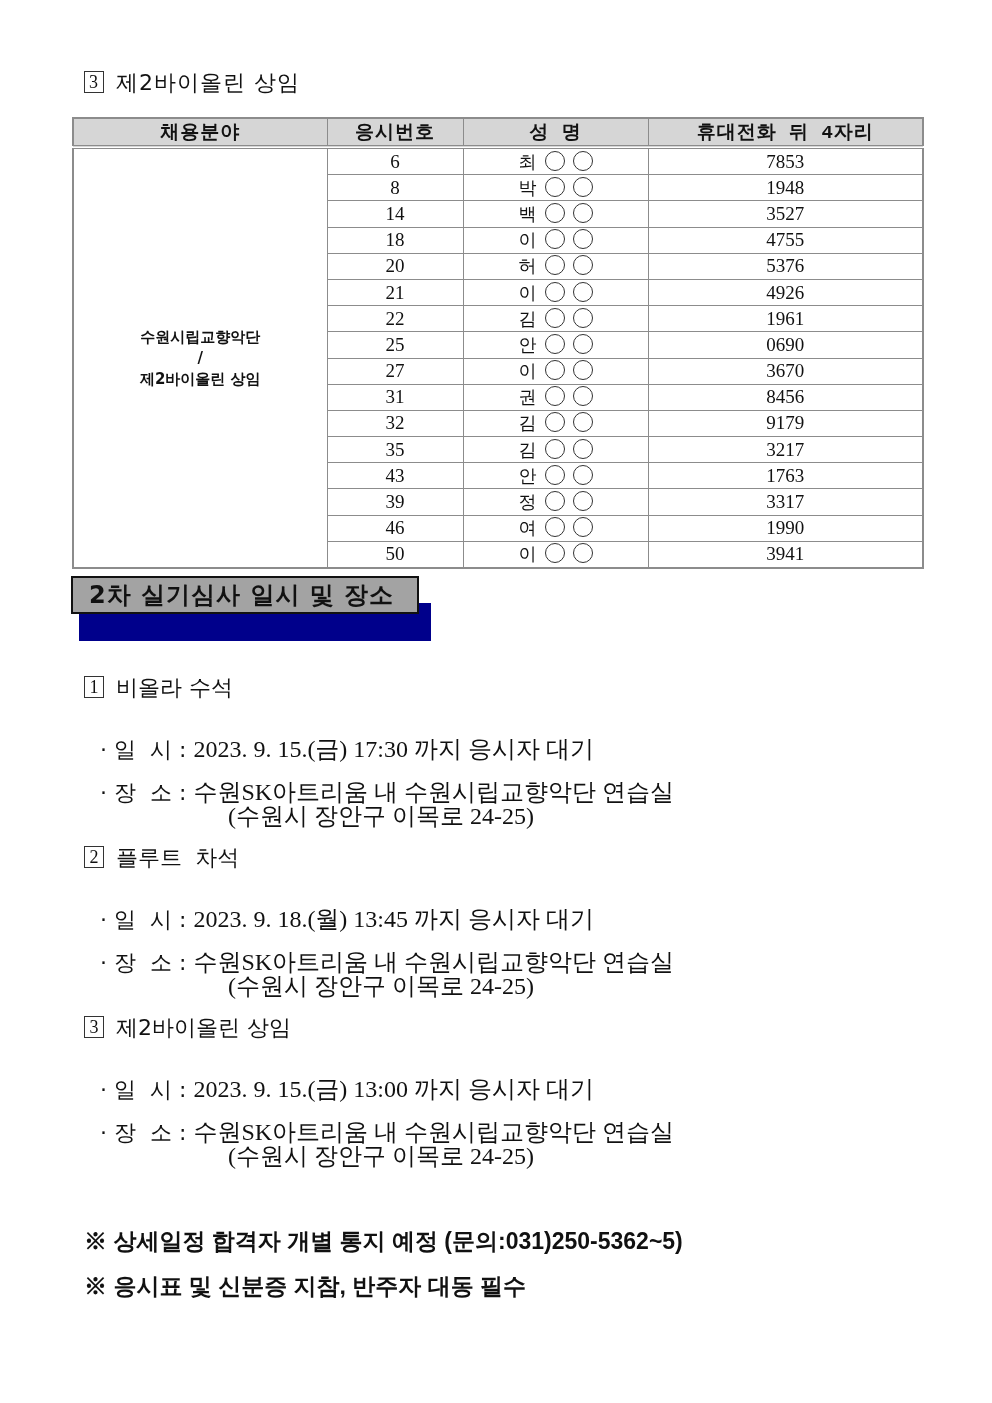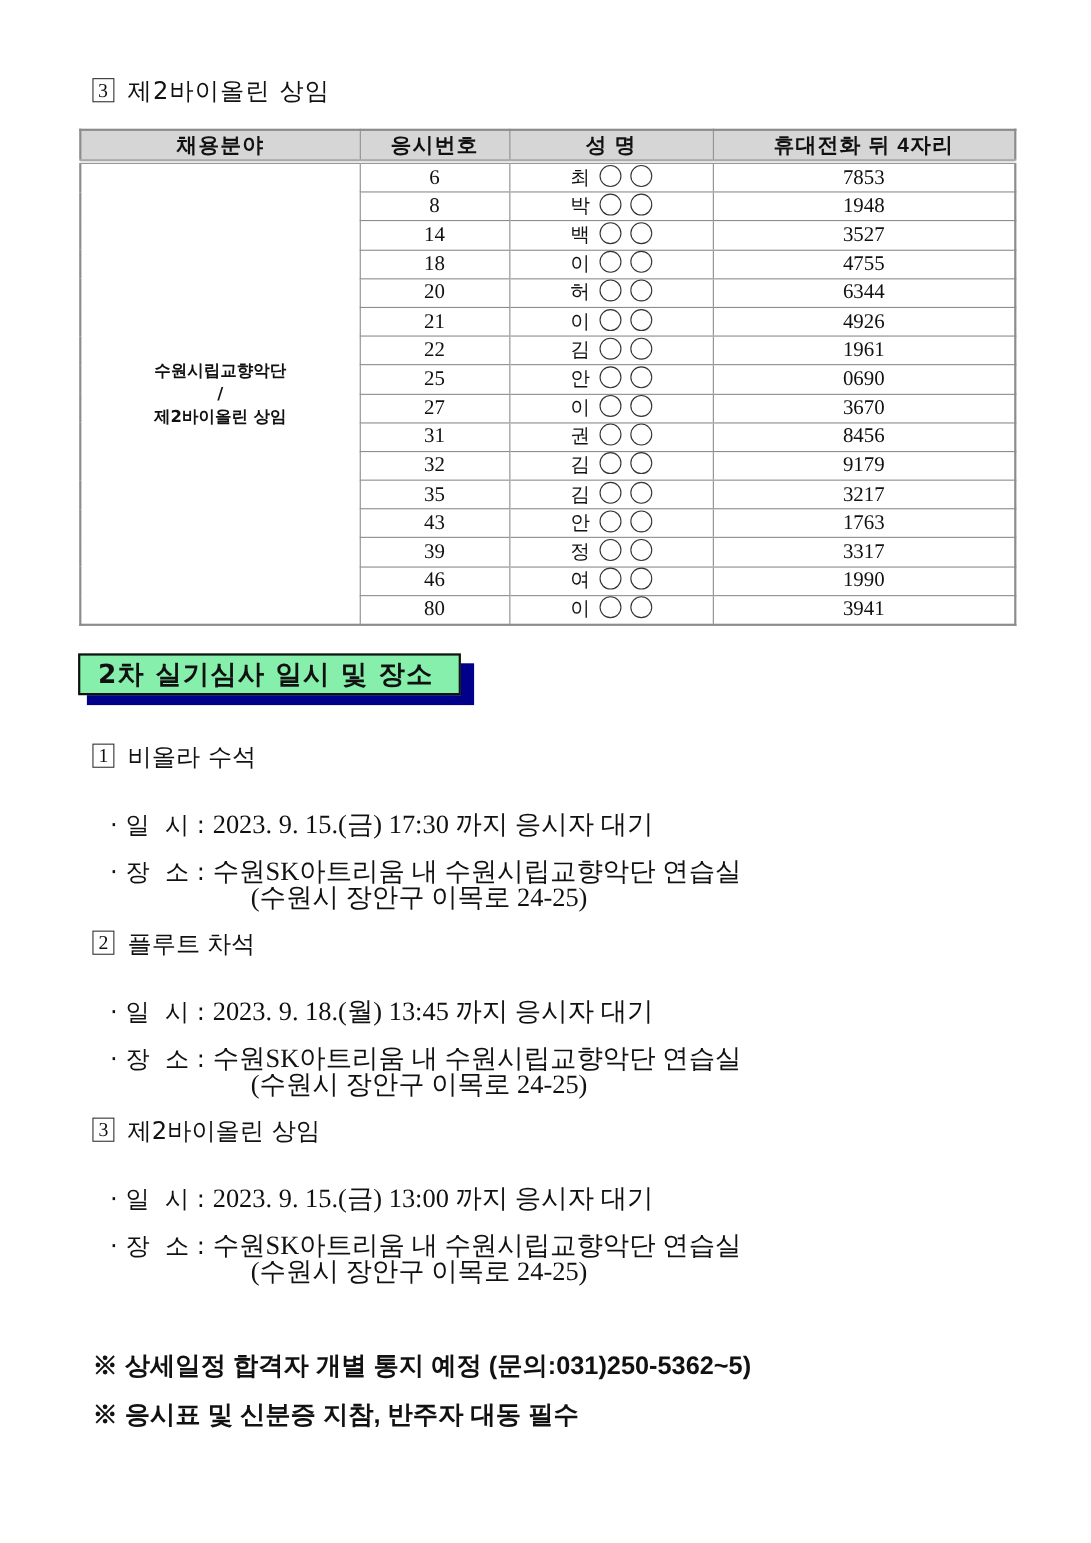--- a/index.html
+++ b/index.html
@@ -18,21 +18,21 @@
   
   .tbl {
     position: absolute; left: 72px; top: 117px; width: 850px;
     border: 2px solid #8c8c8c; border-collapse: collapse; table-layout: fixed;
     font-family: "Liberation Serif", serif;
   }
   .tbl th {
     background: #d6d6d6; font-weight: bold; font-size: 19px; height: 25px;
     border-left: 1px solid #8c8c8c; border-bottom: 4px double #8c8c8c;
     padding: 0; text-align: center; letter-spacing: 1px;
-    font-family: Liberation Sans, sans-serif;
+    font-family: Liberation Mono, monospace;
   }
   .tbl th:first-child { border-left: none; }
   .tbl td {
     font-size: 19px; height: 25.2px; padding: 0; text-align: center;
     border-left: 1px solid #8c8c8c; border-bottom: 1px solid #8c8c8c;
     line-height: 24px;
   }
   .tbl td.field {
     border-left: none; font-size: 15px; line-height: 26px;
     font-family: "DejaVu Sans", sans-serif; font-weight: bold;
@@ -41,22 +41,22 @@
   .circ {
     display: inline-block; width: 18px; height: 18px; border: 1px solid #333;
     border-radius: 50%; vertical-align: -3px; margin-left: 8px;
   }
   
   .banner-shadow {
     position: absolute; left: 79px; top: 603px; width: 352px; height: 38px;
     background: #00008b;
   }
   .banner {
-    position: absolute; left: 71px; top: 594px; width: 348px; height: 38px;
-    background: #86efac; border: 2px solid #111; box-sizing: border-box;
+    position: absolute; left: 71px; top: 576px; width: 348px; height: 38px;
+    background: #a3a3a3; border: 2px solid #111; box-sizing: border-box;
     font-family: "DejaVu Sans", sans-serif; font-weight: bold; font-size: 24px;
     line-height: 34px; padding-left: 16px; letter-spacing: 1px;
   }
   .sec-title { font-size: 24px; left: 84px; }
   .detail {
     font-size: 24px; left: 100px; white-space: pre;
     font-family: "Liberation Serif", "DejaVu Serif", serif;
     margin-top: 18px;
   }
   .detail .ko { font-family: "DejaVu Sans", sans-serif; font-size: 22px; }
@@ -110,21 +110,21 @@
       <td>3527</td>
     </tr>
     <tr>
       <td>18</td>
       <td class="name-cell"><span>이</span><span class="circ"></span><span class="circ"></span></td>
       <td>4755</td>
     </tr>
     <tr>
       <td>20</td>
       <td class="name-cell"><span>허</span><span class="circ"></span><span class="circ"></span></td>
-      <td>6344</td>
+      <td>5376</td>
     </tr>
     <tr>
       <td>21</td>
       <td class="name-cell"><span>이</span><span class="circ"></span><span class="circ"></span></td>
       <td>4926</td>
     </tr>
     <tr>
       <td>22</td>
       <td class="name-cell"><span>김</span><span class="circ"></span><span class="circ"></span></td>
       <td>1961</td>
@@ -163,39 +163,39 @@
       <td>39</td>
       <td class="name-cell"><span>정</span><span class="circ"></span><span class="circ"></span></td>
       <td>3317</td>
     </tr>
     <tr>
       <td>46</td>
       <td class="name-cell"><span>여</span><span class="circ"></span><span class="circ"></span></td>
       <td>1990</td>
     </tr>
     <tr>
-      <td>80</td>
+      <td>50</td>
       <td class="name-cell"><span>이</span><span class="circ"></span><span class="circ"></span></td>
       <td>3941</td>
     </tr>
   </tbody>
 </table>
 
 <div class="banner-shadow"></div>
 <div class="banner">2차 실기심사 일시 및 장소</div>
 
 <div class="abs sec-title" style="top:673px;">
   <span class="boxnum">1</span><span style="font-family:'DejaVu Sans',sans-serif; font-size:22px;">비올라 수석</span>
 </div>
 <div class="abs detail" style="top:715px;"><span class="ko">· 일  시 : </span><span>2023. 9. 15.(금) 17:30 까지 응시자 대기</span></div>
 <div class="abs detail" style="top:758px;"><span class="ko">· 장  소 : </span><span>수원SK아트리움 내 수원시립교향악단 연습실</span></div>
 <div class="abs addr" style="top:800px;">(수원시 장안구 이목로 24-25)</div>
 
 <div class="abs sec-title" style="top:843px;">
-  <span class="boxnum">2</span><span style="font-family:Liberation Sans, sans-serif; font-size:22px;">플루트 차석</span>
+  <span class="boxnum">2</span><span style="font-family:Liberation Mono, monospace; font-size:22px;">플루트 차석</span>
 </div>
 <div class="abs detail" style="top:885px;"><span class="ko">· 일  시 : </span><span>2023. 9. 18.(월) 13:45 까지 응시자 대기</span></div>
 <div class="abs detail" style="top:928px;"><span class="ko">· 장  소 : </span><span>수원SK아트리움 내 수원시립교향악단 연습실</span></div>
 <div class="abs addr" style="top:970px;">(수원시 장안구 이목로 24-25)</div>
 
 <div class="abs sec-title" style="top:1013px;">
   <span class="boxnum">3</span><span style="font-family:'DejaVu Sans',sans-serif; font-size:22px;">제2바이올린 상임</span>
 </div>
 <div class="abs detail" style="top:1055px;text-align:right;"><span class="ko">· 일  시 : </span><span>2023. 9. 15.(금) 13:00 까지 응시자 대기</span></div>
 <div class="abs detail" style="top:1098px;"><span class="ko">· 장  소 : </span><span>수원SK아트리움 내 수원시립교향악단 연습실</span></div>

